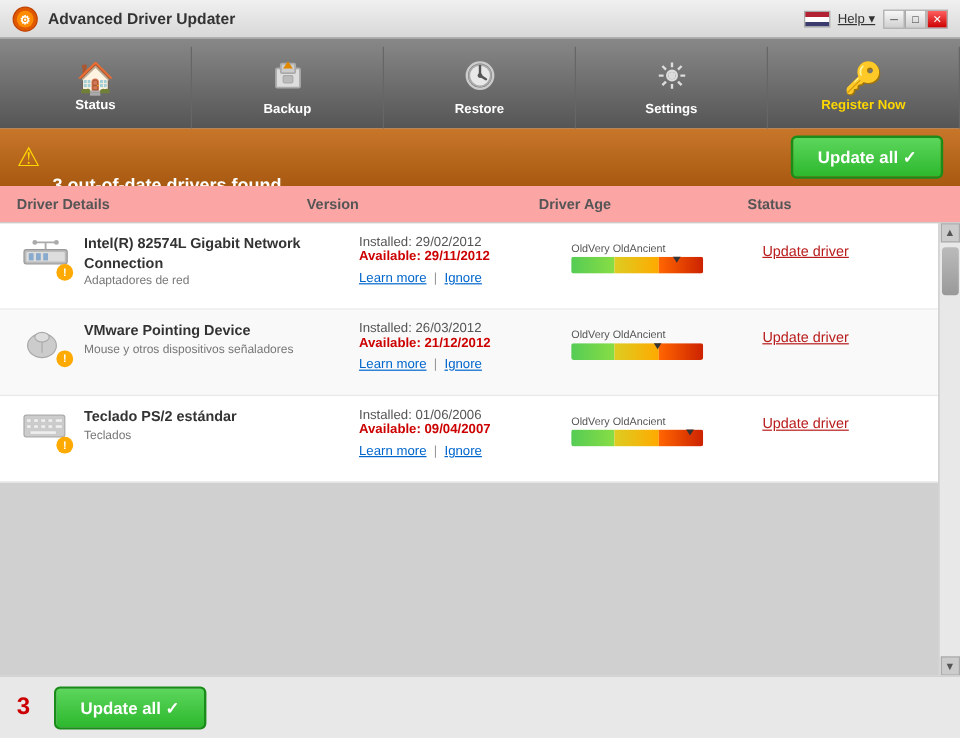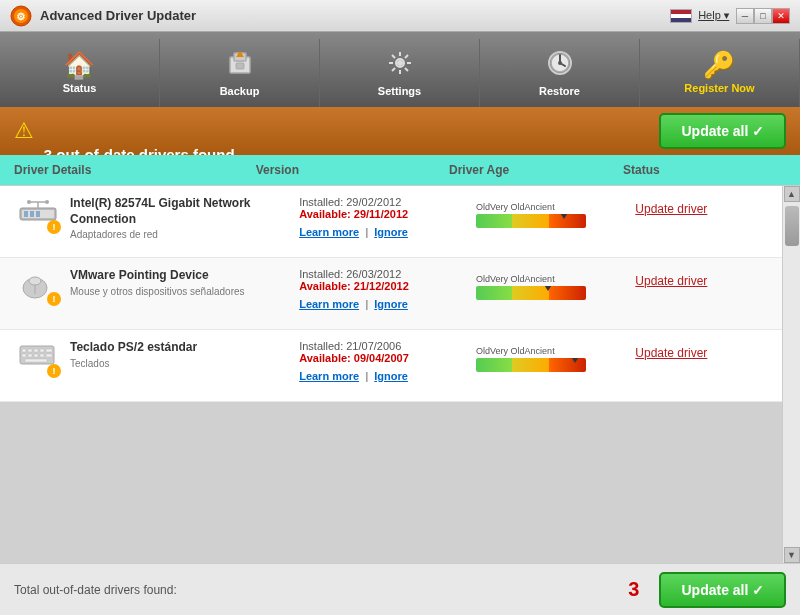--- a/index.html
+++ b/index.html
@@ -133,21 +133,21 @@
       display: flex;
       align-items: center;
       gap: 6px;
     }
 
     
     .table-header {
       display: flex;
       padding: 8px 14px;
       border-bottom: 1px solid #ccc;
-      background: #5eead4;
+      background: #fca5a5;
       font-weight: bold;
       color: #555;
       font-size: 12px;
     }
     .col-driver { flex: 2.5; }
     .col-version { flex: 2; }
     .col-age { flex: 1.8; }
     .col-status { flex: 1.5; }
     .col-scroll { width: 18px; }
     .driver-row {
@@ -166,21 +166,21 @@
       justify-content: center;
       margin-right: 8px;
       padding-top: 4px;
     }
     .driver-info { flex: 2.5; padding-right: 8px; }
     .driver-name { font-weight: bold; color: #333; font-size: 12px; line-height: 1.3; }
     .driver-category { color: #777; font-size: 10px; margin-top: 2px; }
     .driver-version { flex: 2; font-size: 11px; }
     .version-installed { color: #555; }
     .version-available { color: #cc0000; font-weight: bold; }
-    .version-links { margin-top: 6px; font-weight: bold; }
+    .version-links { margin-top: 6px; }
     .version-links a { color: #0066cc; text-decoration: underline; cursor: pointer; font-size: 11px; }
     .version-links span { color: #999; margin: 0 3px; }
     .driver-age-col { flex: 1.8; display: flex; align-items: flex-start; padding-top: 6px; }
     .age-bar-container { width: 110px; }
     .age-bar-labels { display: flex; justify-content: flex-start; font-size: 9px; color: #555; margin-bottom: 2px; }
     .age-bar { height: 14px; display: flex; border-radius: 2px; overflow: hidden; position: relative; }
     .age-bar-green { background: linear-gradient(to right, #55cc55, #88dd44); }
     .age-bar-yellow { background: linear-gradient(to right, #ddcc22, #ffaa00); }
     .age-bar-red { background: linear-gradient(to right, #ff6600, #cc2200); }
     .age-marker {
@@ -304,52 +304,52 @@
   <div class="nav-item">
     <div class="nav-icon">
       <svg width="28" height="28" viewBox="0 0 28 28">
         <rect x="4" y="8" width="20" height="16" rx="1" fill="#ddd" stroke="#aaa" stroke-width="1.5"></rect>
         <rect x="8" y="4" width="12" height="8" rx="1" fill="#ccc" stroke="#aaa" stroke-width="1.5"></rect>
         <rect x="10" y="14" width="8" height="6" rx="1" fill="#bbb" stroke="#aaa" stroke-width="1"></rect>
         <polygon points="14,2 18,8 10,8" fill="#e08800"></polygon>
       </svg>
     </div>
     <span class="nav-label">Backup</span>
+  </div>
+  <div class="nav-item">
+    <div class="nav-icon">
+      <svg width="28" height="28" viewBox="0 0 28 28">
+        <circle cx="14" cy="14" r="11" fill="none" stroke="#ccc" stroke-width="2"></circle>
+        <circle cx="14" cy="14" r="9" fill="#e8e8e8" stroke="#aaa" stroke-width="1.5"></circle>
+        <line x1="14" y1="14" x2="14" y2="6" stroke="#555" stroke-width="2" stroke-linecap="round"></line>
+        <line x1="14" y1="14" x2="19" y2="17" stroke="#555" stroke-width="2" stroke-linecap="round"></line>
+        <circle cx="14" cy="14" r="2" fill="#555"></circle>
+      </svg>
+    </div>
+    <span class="nav-label">Restore</span>
   </div>
   <div class="nav-item">
     <div class="nav-icon">
       <svg width="28" height="28" viewBox="0 0 28 28">
         <circle cx="14" cy="14" r="4" fill="none" stroke="#ddd" stroke-width="2"></circle>
         <g stroke="#ddd" stroke-width="2">
           <line x1="14" y1="3" x2="14" y2="7"></line>
           <line x1="14" y1="21" x2="14" y2="25"></line>
           <line x1="3" y1="14" x2="7" y2="14"></line>
           <line x1="21" y1="14" x2="25" y2="14"></line>
           <line x1="6" y1="6" x2="9" y2="9"></line>
           <line x1="19" y1="19" x2="22" y2="22"></line>
           <line x1="22" y1="6" x2="19" y2="9"></line>
           <line x1="6" y1="22" x2="9" y2="19"></line>
         </g>
         <circle cx="14" cy="14" r="3" fill="#ddd"></circle>
       </svg>
     </div>
     <span class="nav-label">Settings</span>
   </div>
-  <div class="nav-item">
-    <div class="nav-icon">
-      <svg width="28" height="28" viewBox="0 0 28 28">
-        <circle cx="14" cy="14" r="11" fill="none" stroke="#ccc" stroke-width="2"></circle>
-        <circle cx="14" cy="14" r="9" fill="#e8e8e8" stroke="#aaa" stroke-width="1.5"></circle>
-        <line x1="14" y1="14" x2="14" y2="6" stroke="#555" stroke-width="2" stroke-linecap="round"></line>
-        <line x1="14" y1="14" x2="19" y2="17" stroke="#555" stroke-width="2" stroke-linecap="round"></line>
-        <circle cx="14" cy="14" r="2" fill="#555"></circle>
-      </svg>
-    </div>
-    <span class="nav-label">Restore</span>
-  </div>
   <div class="nav-item register">
     <div class="nav-icon">🔑</div>
     <span class="nav-label">Register Now</span>
   </div>
 </div>
 
 <div class="content-wrapper">
 
   <div class="alert-banner">
     <span class="alert-icon">⚠</span>
@@ -480,21 +480,21 @@
               <rect x="6" y="15" width="22" height="3" rx="0.5" fill="#eee" stroke="#bbb" stroke-width="0.5"></rect>
             </svg>
             <div class="warn-badge">!</div>
           </div>
         </div>
         <div class="driver-info col-driver">
           <div class="driver-name">Teclado PS/2 estándar</div>
           <div class="driver-category">Teclados</div>
         </div>
         <div class="driver-version col-version">
-          <div class="version-installed">Installed: 21/07/2006</div>
+          <div class="version-installed">Installed: 01/06/2006</div>
           <div class="version-available">Available: 09/04/2007</div>
           <div class="version-links">
             <a>Learn more</a>
             <span> | </span>
             <a>Ignore</a>
           </div>
         </div>
         <div class="driver-age-col">
           <div class="age-bar-container">
             <div class="age-bar-labels">
@@ -519,18 +519,17 @@
 
     <div class="scrollbar-track">
       <div class="scroll-arrow">▲</div>
       <div class="scrollbar-thumb"></div>
       <div style="flex:1;"></div>
       <div class="scroll-arrow">▼</div>
     </div>
   </div>
 
   <div class="bottom-bar">
-    <span class="total-text">Total out-of-date drivers found:</span>
     <span class="total-count">3</span>
     <button class="update-all-btn">Update all ✓</button>
   </div>
 
 </div>
 
 </body></html>

